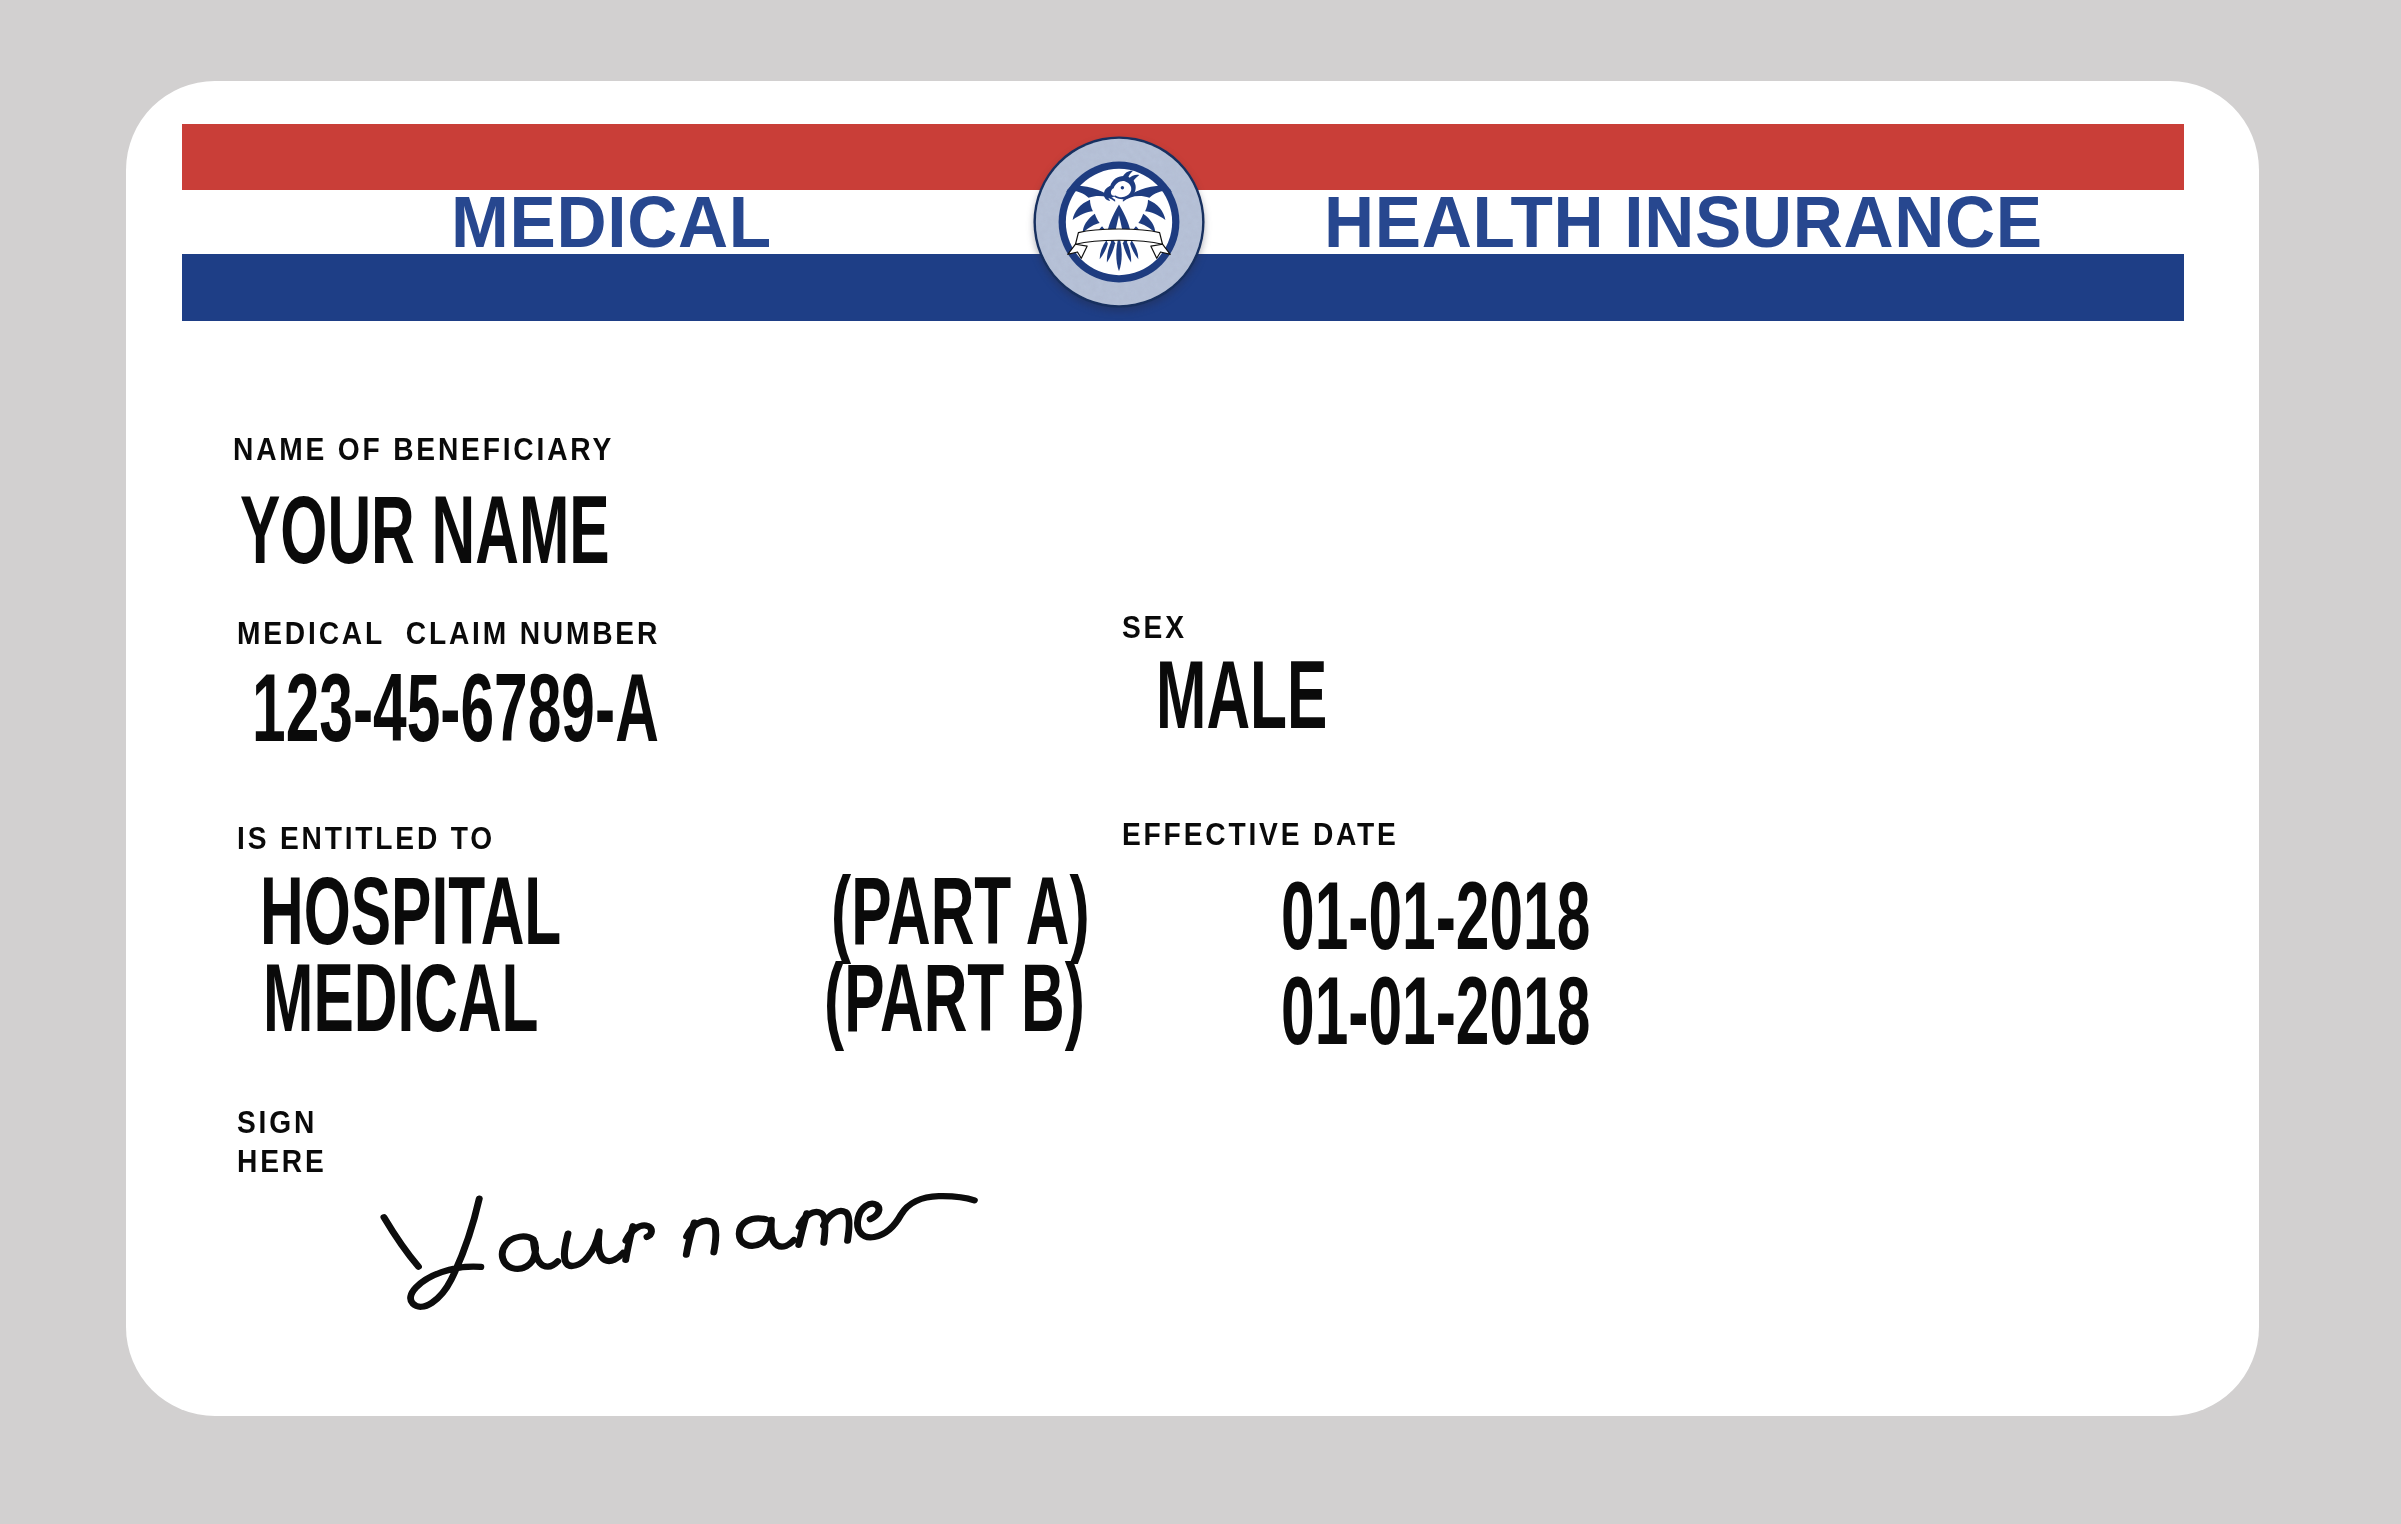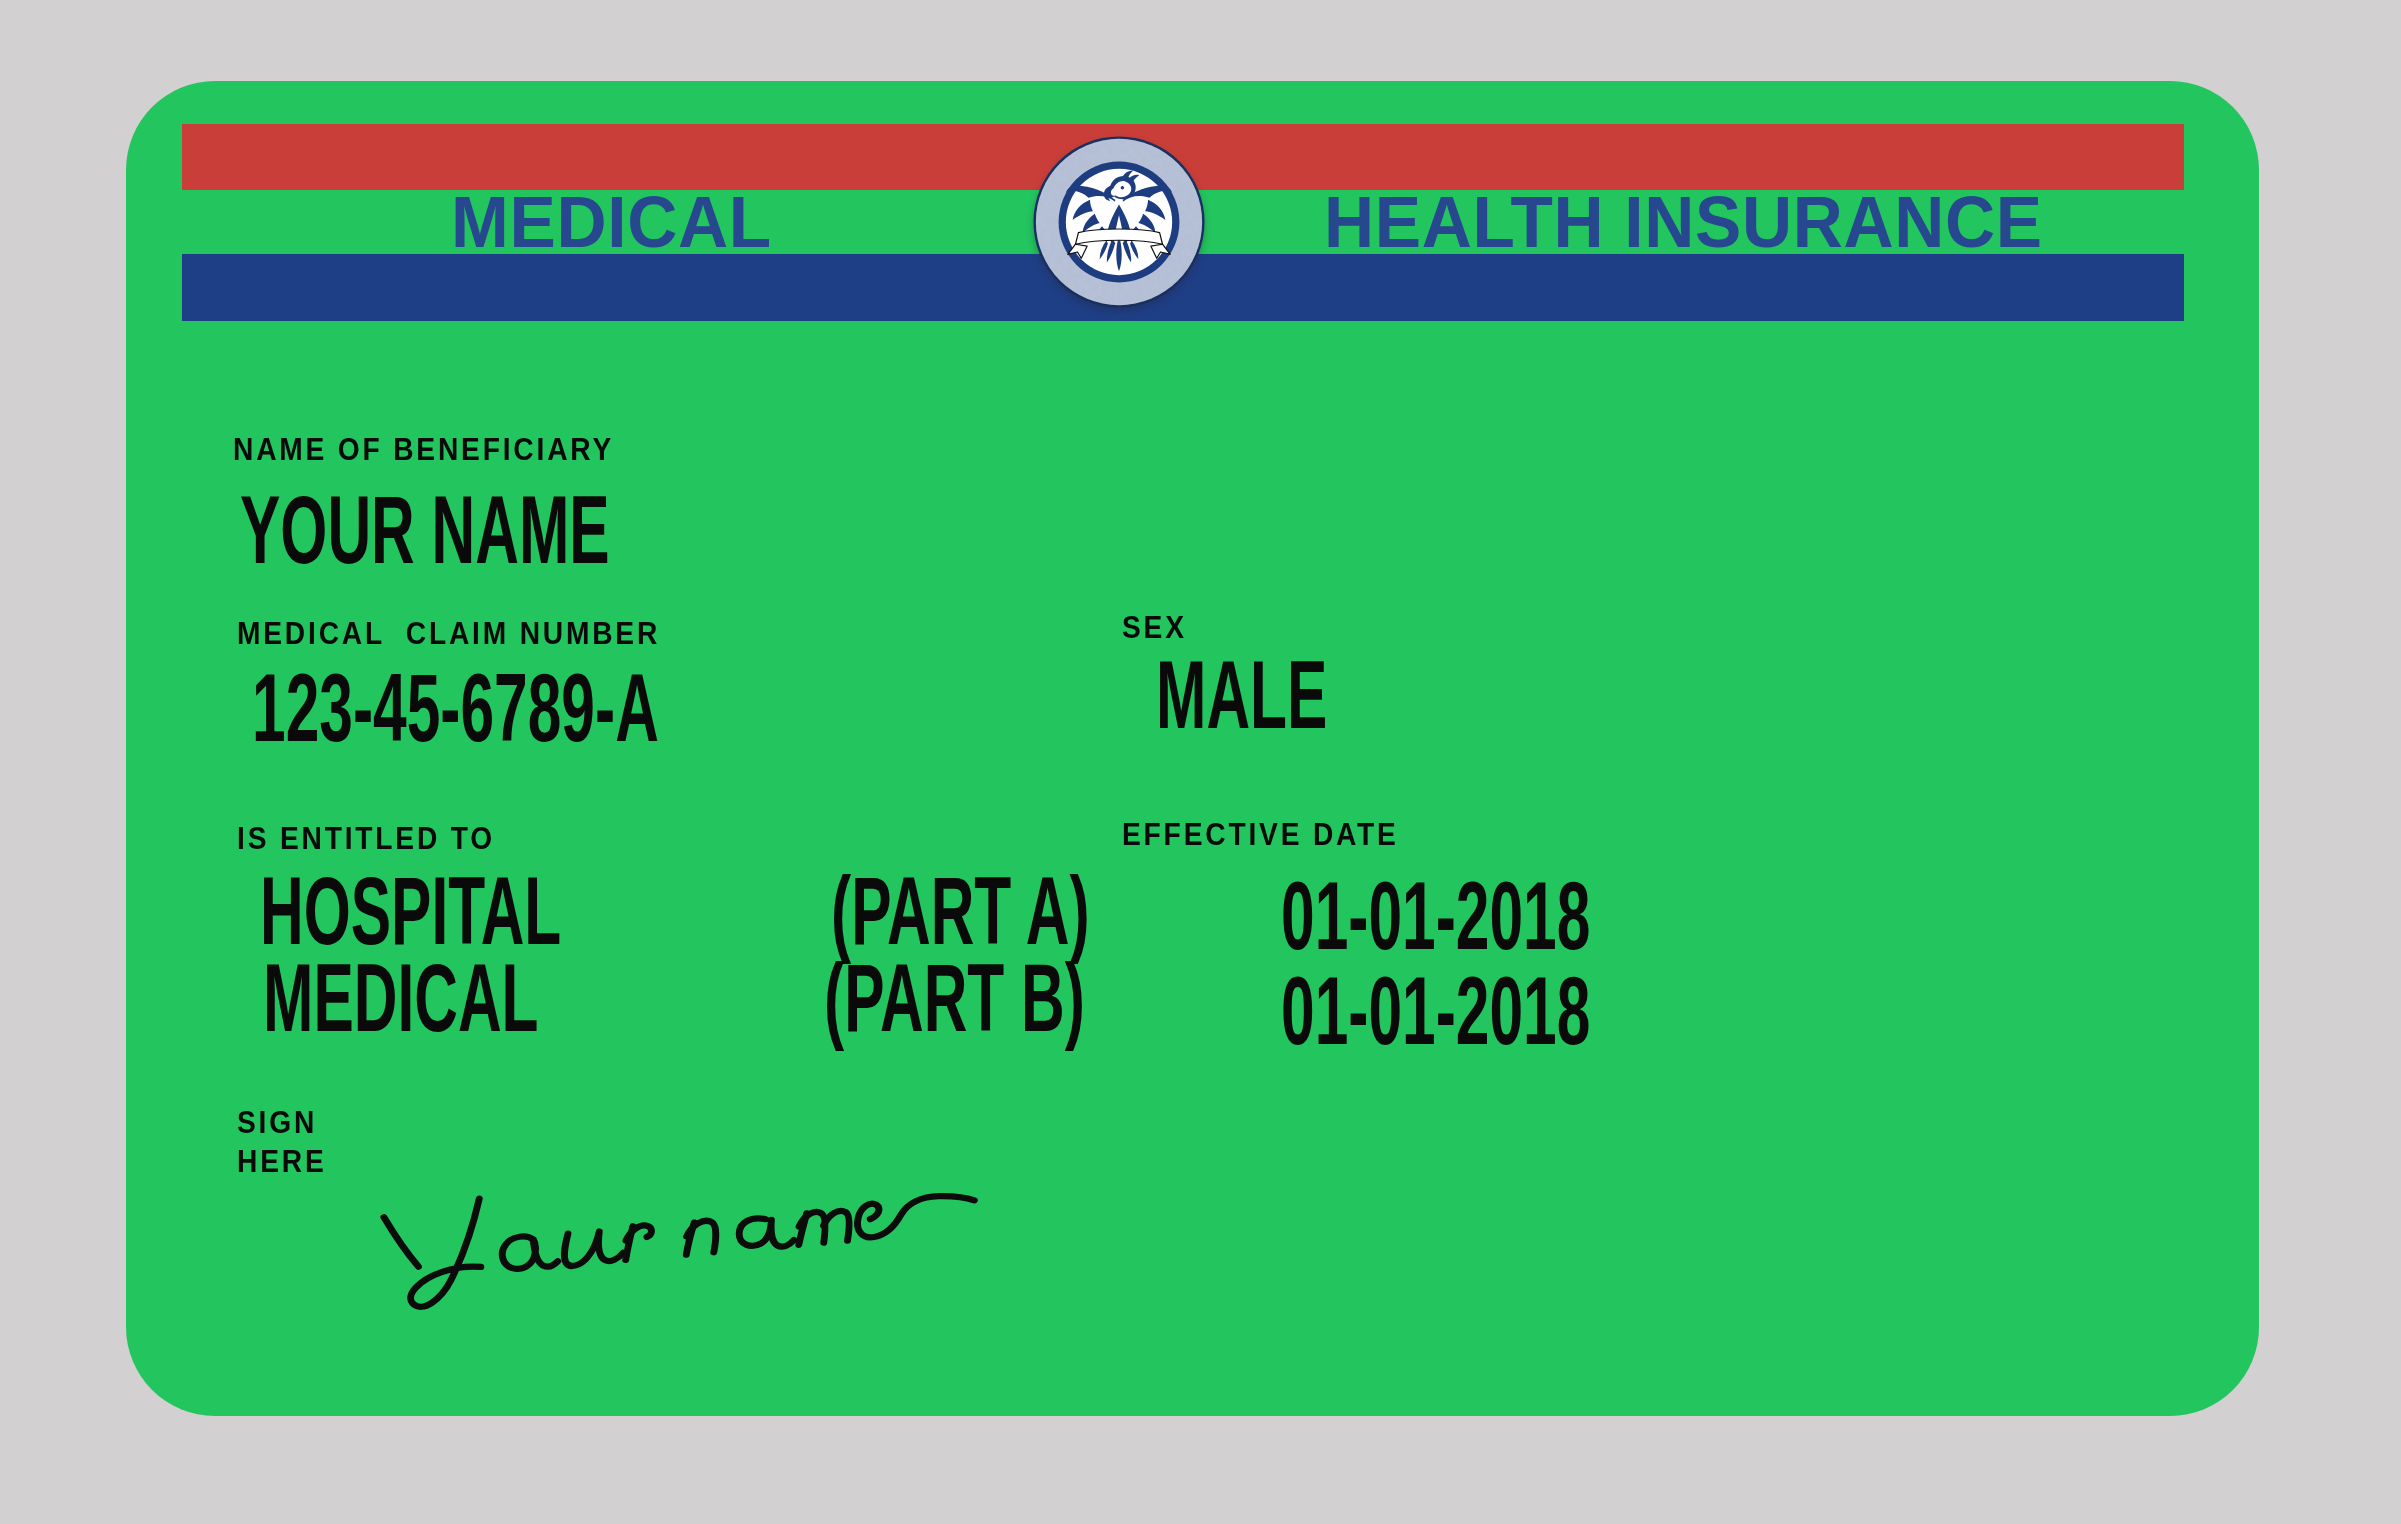--- a/index.html
+++ b/index.html
@@ -6,21 +6,21 @@
   body{
     width:2401px;height:1525px;
     background:#d2d0d0;
     overflow:hidden;
     font-family:"Liberation Sans", sans-serif;
     -webkit-font-smoothing:antialiased;
   }
   .page{position:absolute;left:0;top:0;width:2401px;height:1525px;}
   .card{
     position:absolute;left:126px;top:81px;width:2133px;height:1335px;
-    background:#22c55e;border-radius:89px;
+    background:#ffffff;border-radius:89px;
   }
   .stripe{position:absolute;left:56px;width:2002px;}
   .stripe.red{top:43px;height:66px;background:#c93e38;}
   .stripe.blue{top:173px;height:67px;background:#1e3e86;}
   .hdr{
     position:absolute;top:109px;height:64px;line-height:64px;
     font-size:73px;font-weight:bold;color:#27478f;
     transform:scaleX(.95);transform-origin:0 50%;
     white-space:pre;letter-spacing:.01em;
   }

